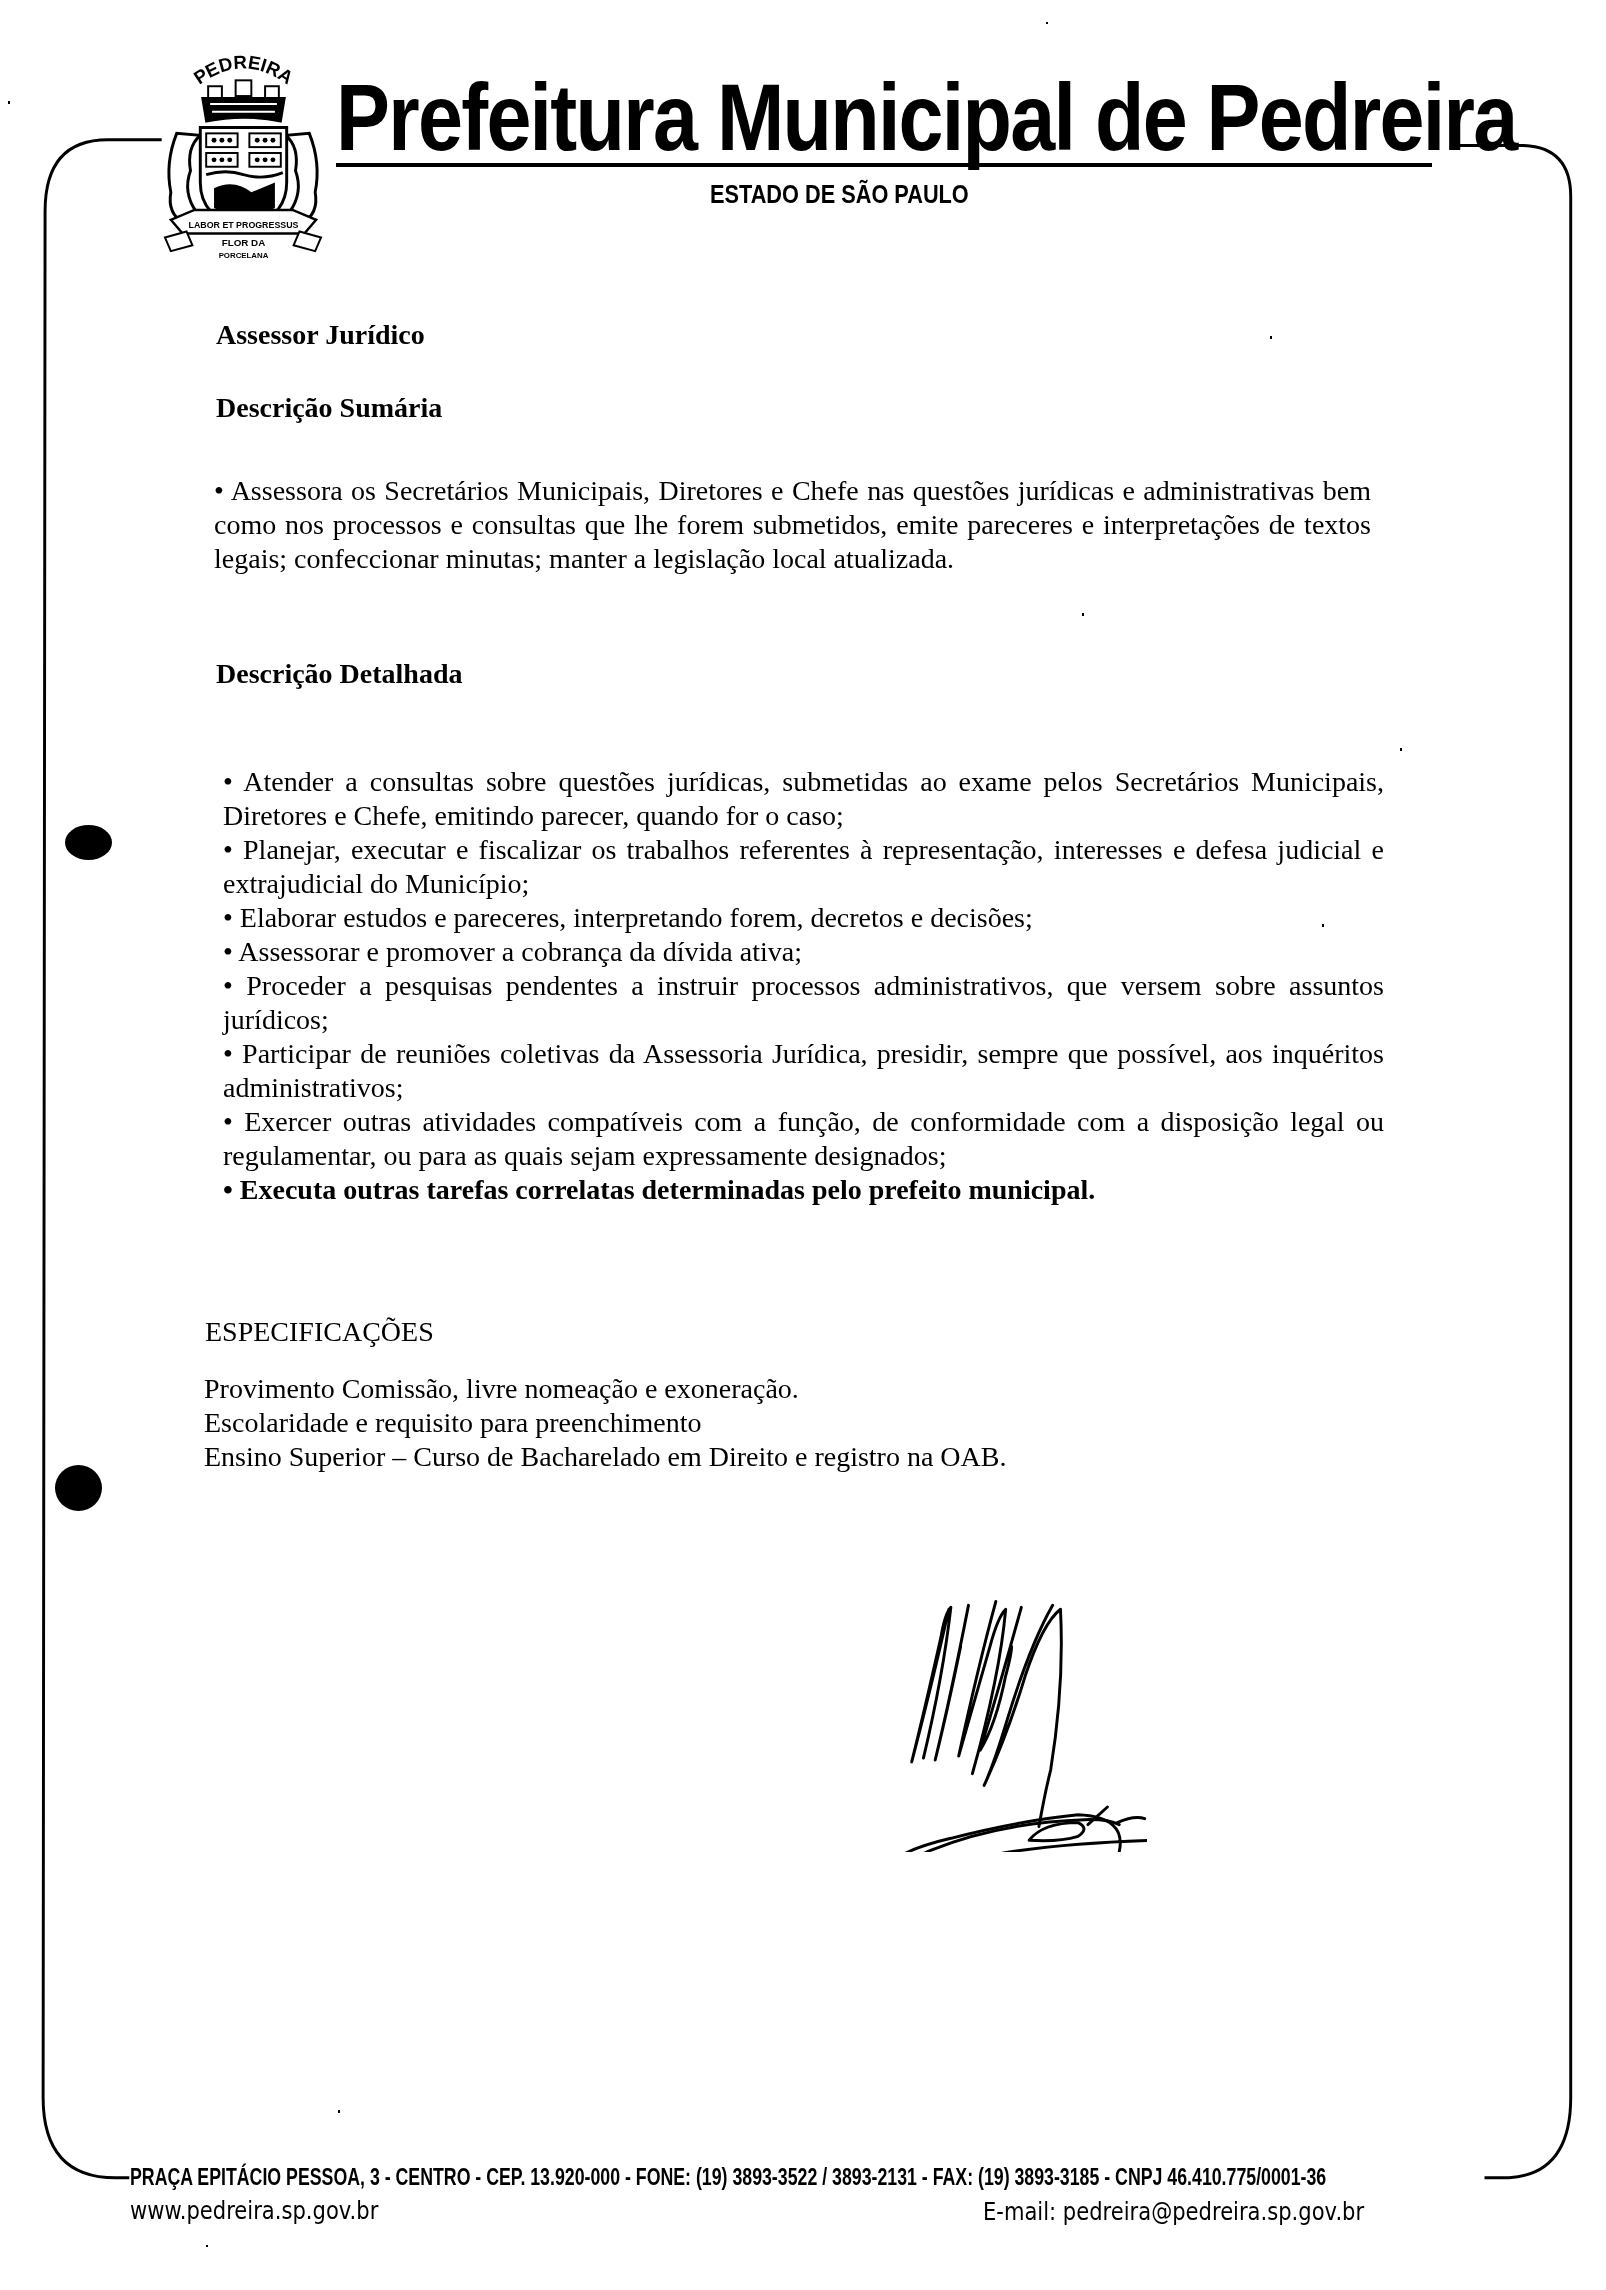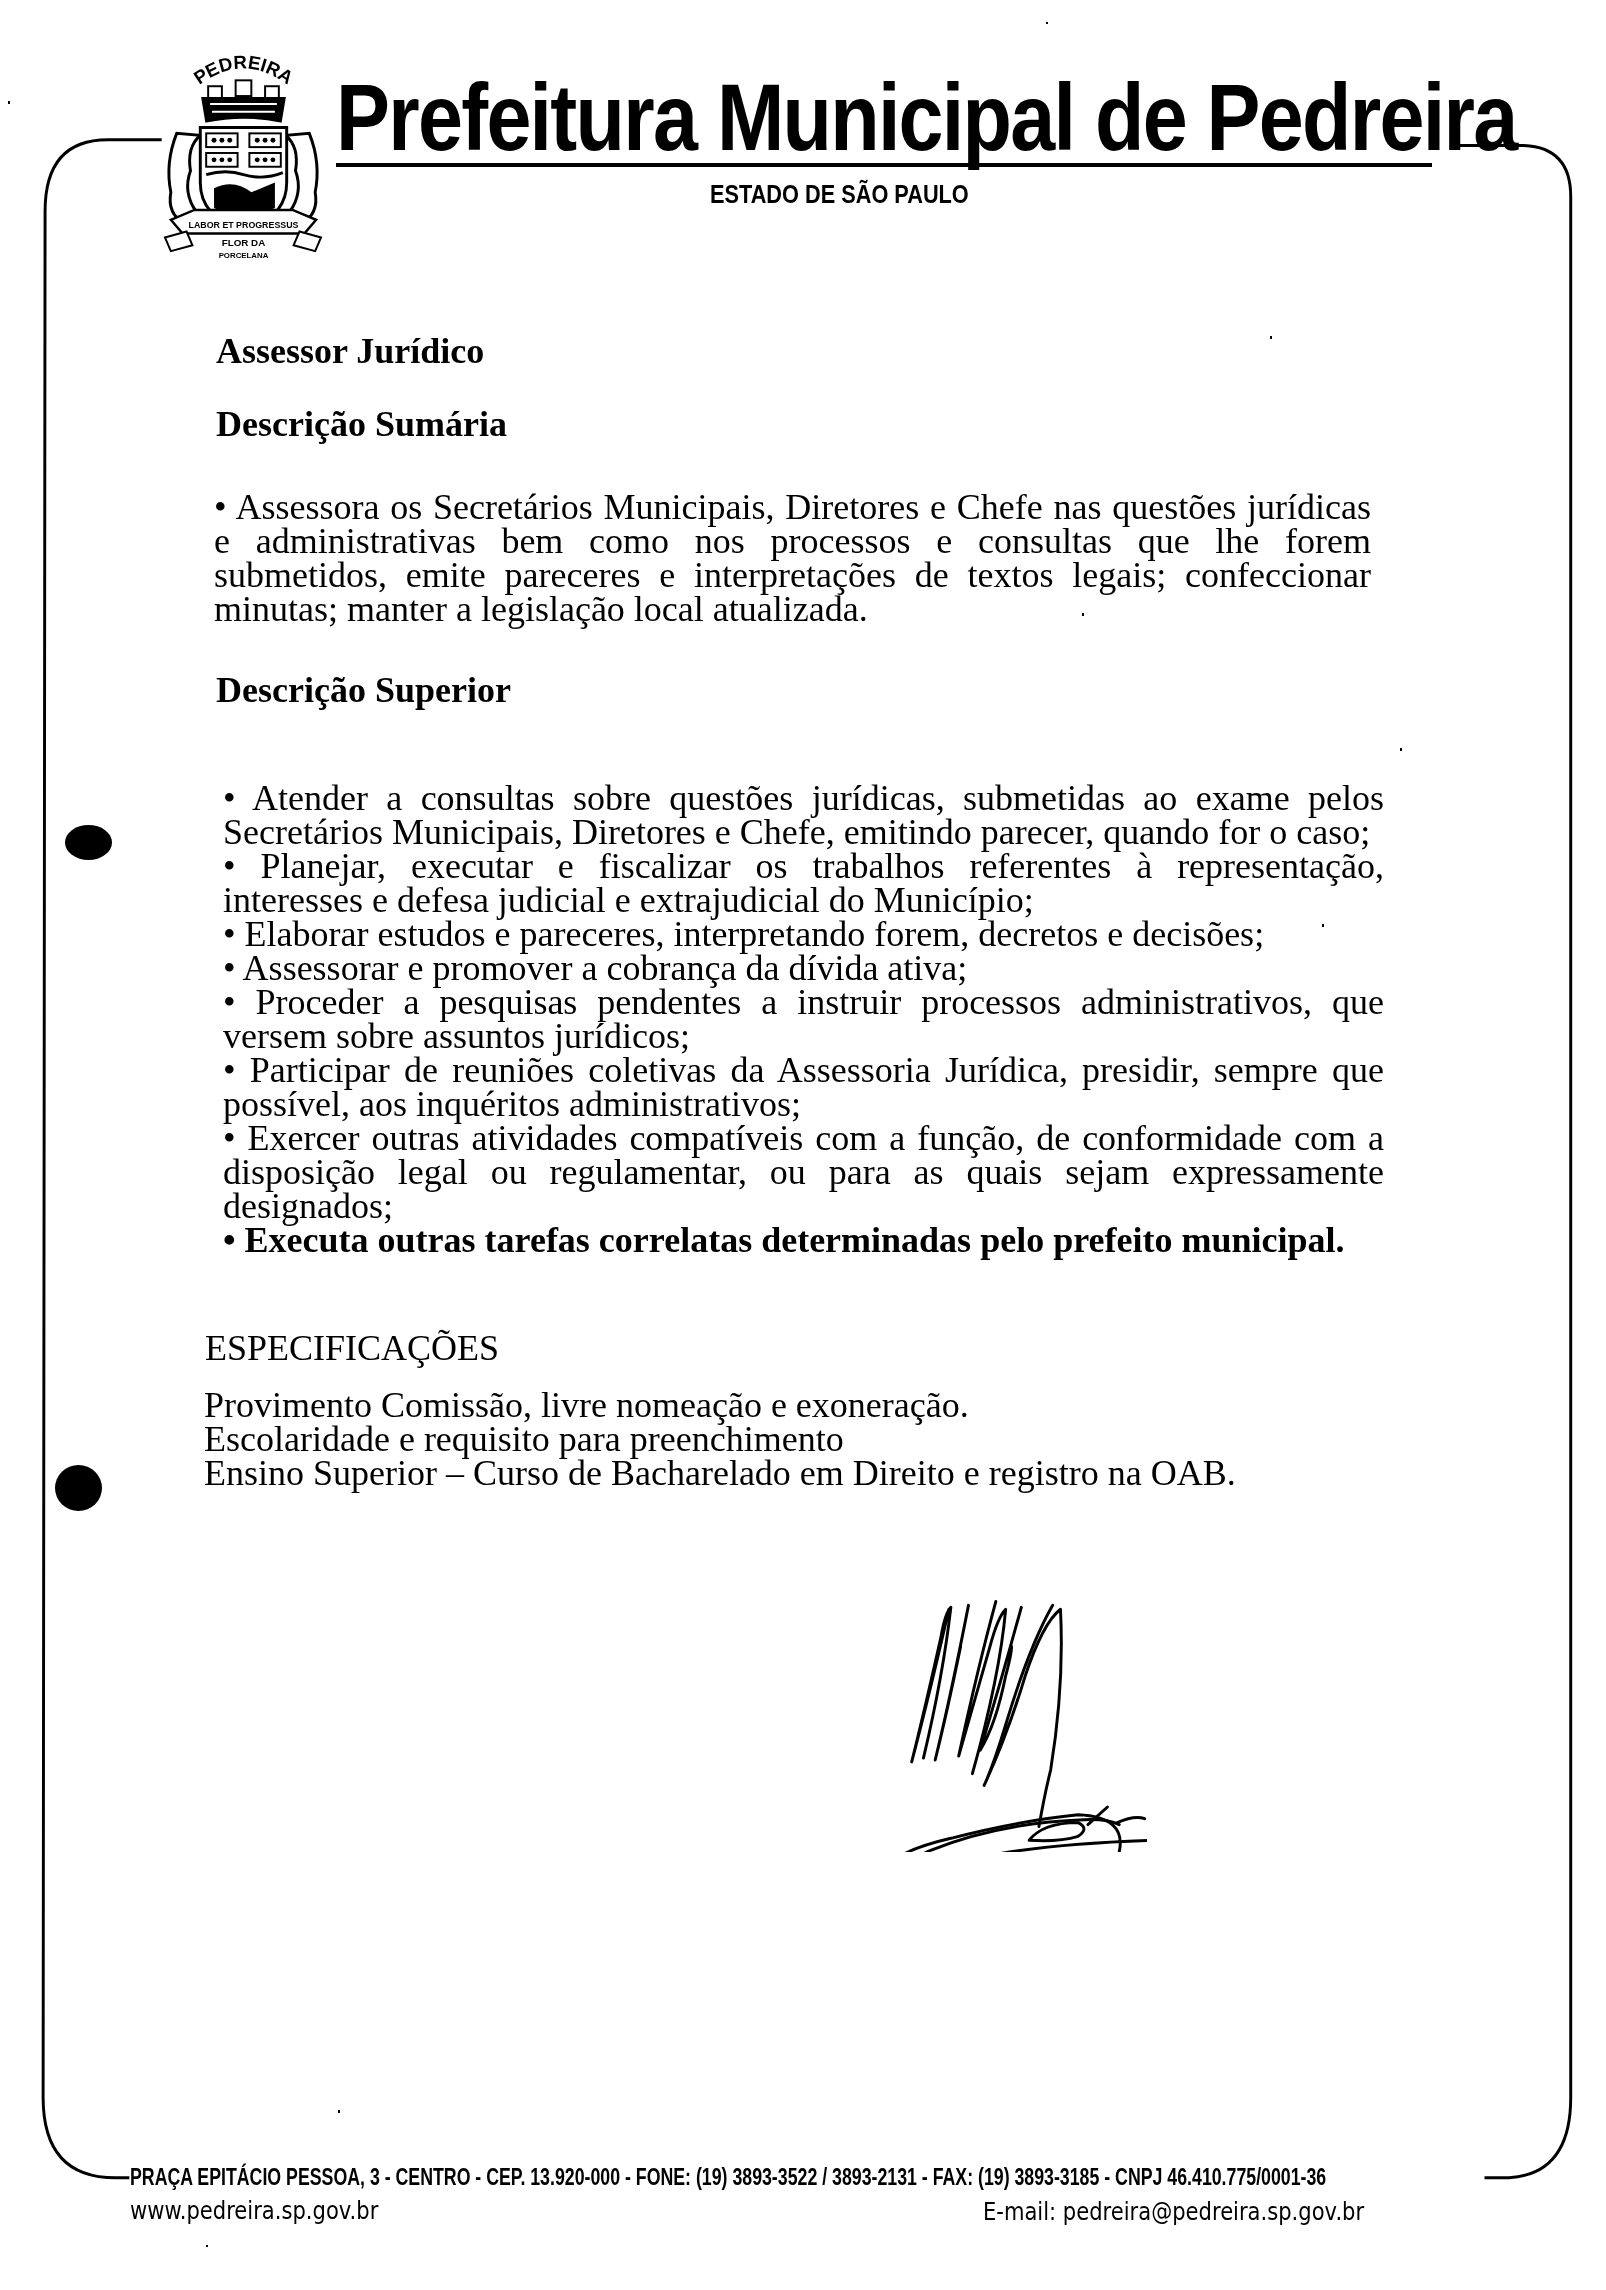--- a/index.html
+++ b/index.html
@@ -18,21 +18,21 @@
   }
   .title-rule { position: absolute; left: 336px; top: 163px; width: 1096px; height: 3.9px; background: #000; }
   .subtitle {
     position: absolute; left: 710px; top: 180px;
     font-family: "Liberation Sans", sans-serif; font-weight: 700;
     font-size: 26.5px; line-height: 29px; white-space: nowrap;
     transform: scaleX(0.82); transform-origin: left top;
   }
 
   
-  .serif { font-family: "Liberation Serif", serif; font-size: 36px; line-height: 34px; margin-top: 16px; }
+  .serif { font-family: "Liberation Serif", serif; font-size: 28px; line-height: 34px; }
   .bold { font-weight: 700; }
   .heading { position: absolute; left: 216px; white-space: nowrap; }
   .para {
     position: absolute; left: 214px; width: 1157px; text-align: justify;
   }
   .list { position: absolute; left: 223px; width: 1161px; }
   .list .item { text-align: justify; }
   .list .item.last-left { text-align: left; font-weight: bold; }
   .spec-title { position: absolute; left: 205px; white-space: nowrap; }
   .spec-lines { position: absolute; left: 204px; width: 1078px; }
@@ -135,21 +135,21 @@
 <div class="speck" style="left:1400px; top:748px; width:2px; height:2.9px;"></div>
 <div class="speck" style="left:1322px; top:924px; width:2px; height:2.9px;"></div>
 <div class="speck" style="left:338px; top:2110px; width:2px; height:2.9px;"></div>
 <div class="speck" style="left:206px; top:2245px; width:2px; height:2px;"></div>
 
 <div class="heading serif bold" style="top:318px;">Assessor Jurídico</div>
 
 <div class="heading serif bold" style="top:391px;">Descrição Sumária</div>
 <div class="para serif" style="top:474px;">• Assessora os Secretários Municipais, Diretores e Chefe nas questões jurídicas e administrativas bem como nos processos e consultas que lhe forem submetidos, emite pareceres e interpretações de textos legais; confeccionar minutas; manter a legislação local atualizada.</div>
 
-<div class="heading serif bold" style="top:657px;">Descrição Superior</div>
+<div class="heading serif bold" style="top:657px;">Descrição Detalhada</div>
 <div class="list serif" style="top:765px;">
   <div class="item">• Atender a consultas sobre questões jurídicas, submetidas ao exame pelos Secretários Municipais, Diretores e Chefe, emitindo parecer, quando for o caso;</div>
   <div class="item">• Planejar, executar e fiscalizar os trabalhos referentes à representação, interesses e defesa judicial e extrajudicial do Município;</div>
   <div class="item">• Elaborar estudos e pareceres, interpretando forem, decretos e decisões;</div>
   <div class="item">• Assessorar e promover a cobrança da dívida ativa;</div>
   <div class="item">• Proceder a pesquisas pendentes a instruir processos administrativos, que versem sobre assuntos jurídicos;</div>
   <div class="item">• Participar de reuniões coletivas da Assessoria Jurídica, presidir, sempre que possível, aos inquéritos administrativos;</div>
   <div class="item">• Exercer outras atividades compatíveis com a função, de conformidade com a disposição legal ou regulamentar, ou para as quais sejam expressamente designados;</div>
   <div class="item last-left">• Executa outras tarefas correlatas determinadas pelo prefeito municipal.</div>
 </div>

